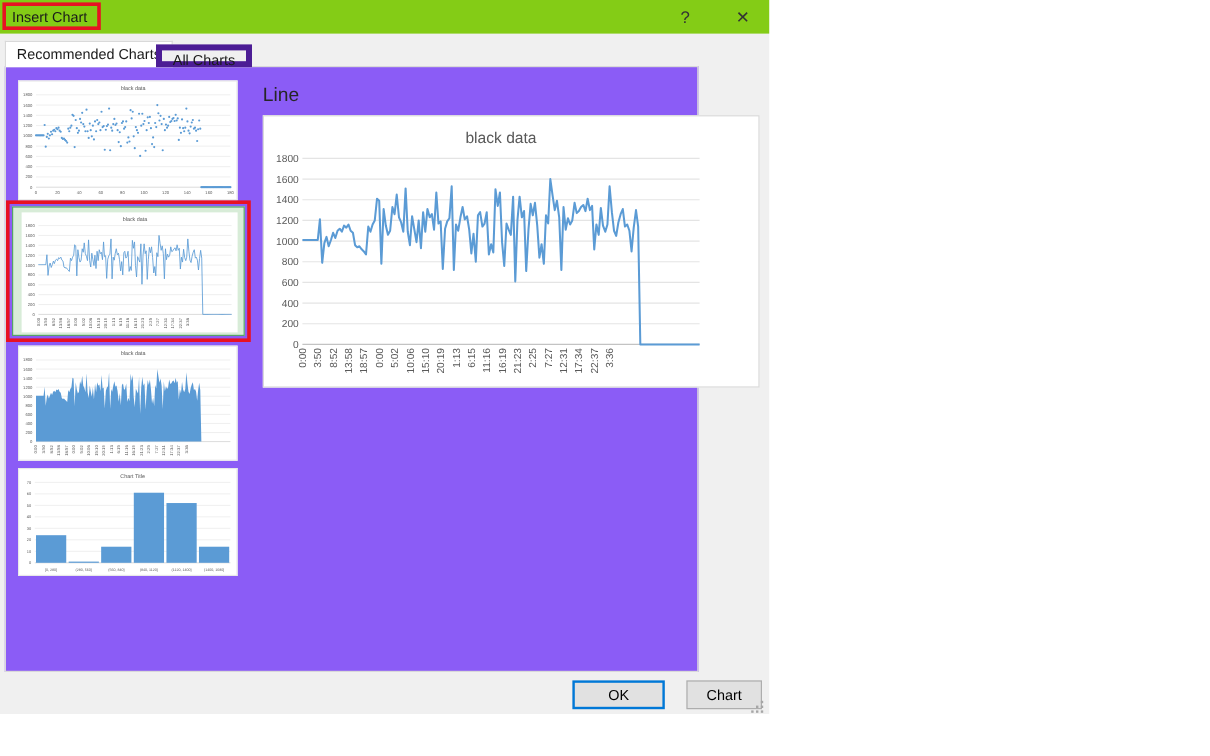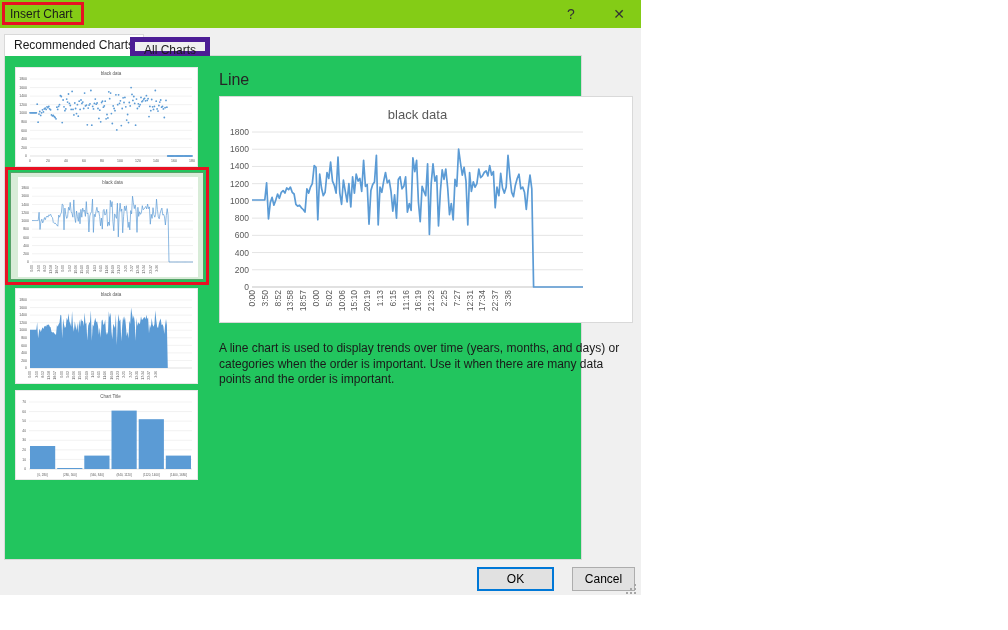--- a/index.html
+++ b/index.html
@@ -7,21 +7,21 @@
   #stage{position:relative;width:1008px;height:630px;background:#ffffff;overflow:hidden;}
   #dialog{position:absolute;left:0;top:0;width:641px;height:595px;background:#f0f0f0;}
   .titlebar{position:absolute;left:0;top:0;width:641px;height:28px;background:#84cc16;}
   .title-red-box{position:absolute;left:2px;top:2px;width:82px;height:23px;border:3px solid #e81123;box-sizing:border-box;}
   .title-text{position:absolute;left:10px;top:7px;font-size:12px;color:#1a1a1a;white-space:nowrap;}
   .help-btn{position:absolute;left:560px;top:4px;width:22px;height:20px;font-size:14px;color:#333;text-align:center;line-height:20px;cursor:default;}
   .close-btn{position:absolute;left:606px;top:3px;width:26px;height:22px;font-size:14px;color:#333;text-align:center;line-height:22px;cursor:default;}
   .tab{position:absolute;box-sizing:border-box;font-size:12px;color:#1a1a1a;white-space:nowrap;z-index:3;}
   .tab-active{left:4px;top:34px;height:22px;line-height:20px;padding:0 9px;background:#ffffff;border:1px solid #d9d9d9;border-bottom:none;}
   .tab-inactive{left:130px;top:37px;height:19px;line-height:17px;padding:0 9px;background:#f0f0f0;border:5px solid #4c1d95;}
-  .content-panel{position:absolute;left:4px;top:55px;width:578px;height:505px;background:#22c55e;border:1px solid #d9d9d9;box-sizing:border-box;z-index:1;}
+  .content-panel{position:absolute;left:4px;top:55px;width:578px;height:505px;background:#8b5cf6;border:1px solid #d9d9d9;box-sizing:border-box;z-index:1;}
   .thumb{position:absolute;background:#ffffff;border:1px solid #e8e8e8;box-sizing:border-box;cursor:pointer;}
   .thumb .chart{width:100%;height:100%;}
   .sel-green{position:absolute;left:5px;top:116px;width:194px;height:108px;background:#d8ecd8;border:1px solid #55a368;box-sizing:border-box;cursor:pointer;}
   .sel-chart{position:absolute;left:7px;top:4px;width:180px;height:100px;background:#ffffff;}
   .red-annotation{position:absolute;left:0px;top:111px;width:204px;height:118px;border:3px solid #e81123;box-sizing:border-box;pointer-events:none;z-index:4;}
   .preview-heading{position:absolute;left:214px;top:15px;font-size:16px;color:#262626;}
   .preview-panel{position:absolute;left:214px;top:40px;width:414px;height:227px;background:#ffffff;border:1px solid #d9d9d9;box-sizing:border-box;}
   .preview-panel .chart{width:412px;height:225px;}
   .description{position:absolute;left:214px;top:285px;width:410px;font-size:12px;line-height:15.5px;color:#1a1a1a;}
   .btn{position:absolute;box-sizing:border-box;background:#e1e1e1;font-size:12px;color:#000;text-align:center;cursor:pointer;}
@@ -441,25 +441,24 @@
               <text x="201.4" y="193" font-size="8.5" fill="#595959" text-anchor="end" transform="rotate(-90 201.4 193)">16:19</text>
               <text x="214.2" y="193" font-size="8.5" fill="#595959" text-anchor="end" transform="rotate(-90 214.2 193)">21:23</text>
               <text x="227.0" y="193" font-size="8.5" fill="#595959" text-anchor="end" transform="rotate(-90 227.0 193)">2:25</text>
               <text x="239.8" y="193" font-size="8.5" fill="#595959" text-anchor="end" transform="rotate(-90 239.8 193)">7:27</text>
               <text x="252.6" y="193" font-size="8.5" fill="#595959" text-anchor="end" transform="rotate(-90 252.6 193)">12:31</text>
               <text x="265.4" y="193" font-size="8.5" fill="#595959" text-anchor="end" transform="rotate(-90 265.4 193)">17:34</text>
               <text x="278.2" y="193" font-size="8.5" fill="#595959" text-anchor="end" transform="rotate(-90 278.2 193)">22:37</text>
               <text x="291.0" y="193" font-size="8.5" fill="#595959" text-anchor="end" transform="rotate(-90 291.0 193)">3:36</text>
             </svg></div>
       </div>
-      <div class="description">A line chart is used to display trends over time (years, months, and days) or categories when the order is important. Use it when there are many data points and the order is important.</div>
     </div>
 
     <div class="btn btn-ok">OK</div>
-    <div class="btn btn-cancel">Cancel</div>
+    <div class="btn btn-cancel">Chart</div>
 
     <div class="grip">
       <svg width="14" height="14">
         <rect x="10" y="2" width="2" height="2" fill="#a6a6a6"></rect>
         <rect x="10" y="6" width="2" height="2" fill="#a6a6a6"></rect>
         <rect x="10" y="10" width="2" height="2" fill="#a6a6a6"></rect>
         <rect x="6" y="6" width="2" height="2" fill="#a6a6a6"></rect>
         <rect x="6" y="10" width="2" height="2" fill="#a6a6a6"></rect>
         <rect x="2" y="10" width="2" height="2" fill="#a6a6a6"></rect>
       </svg>

